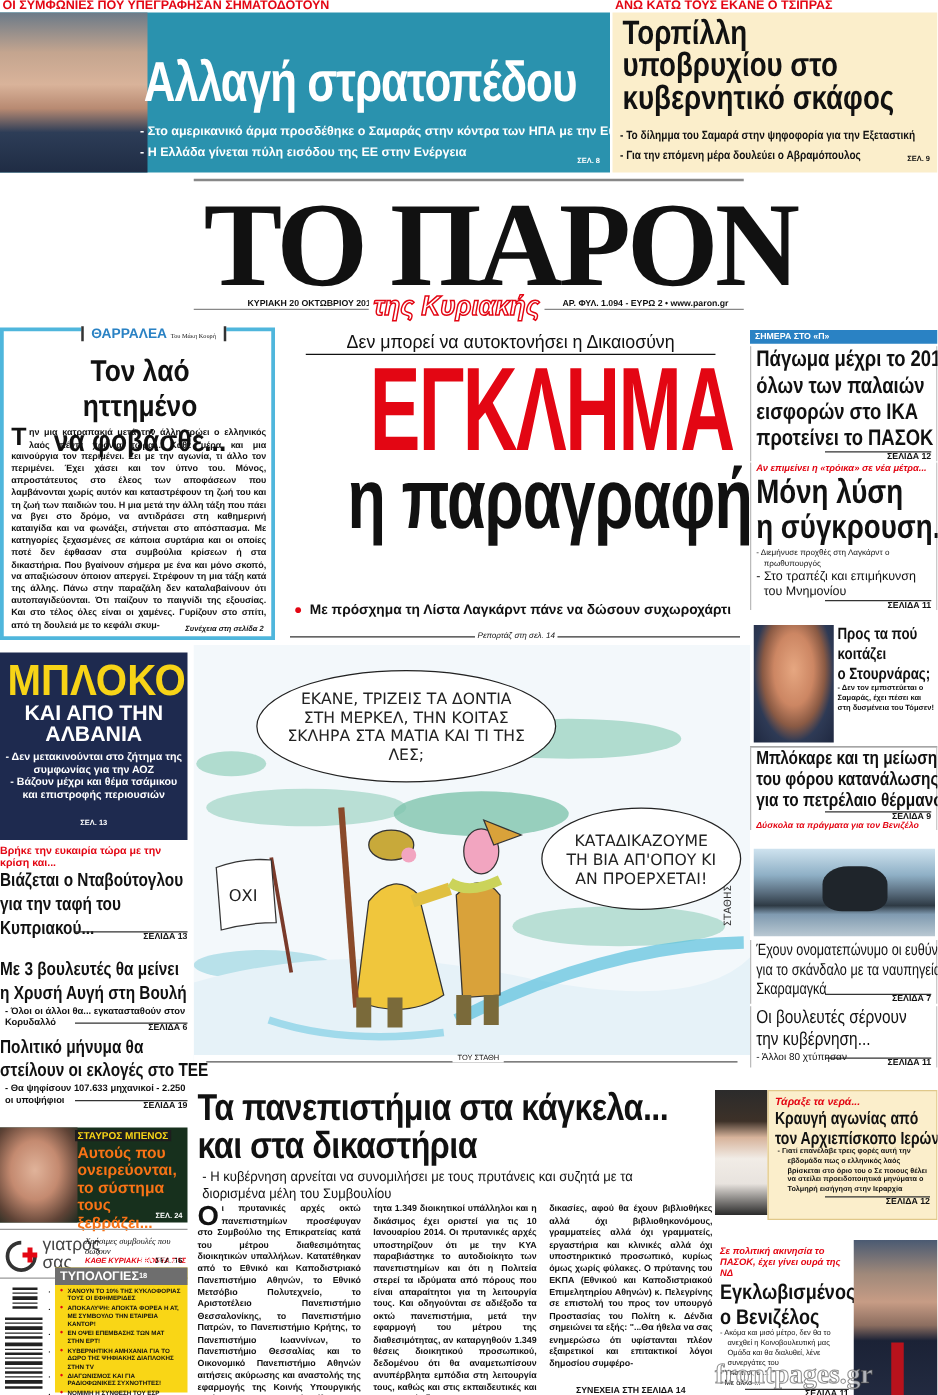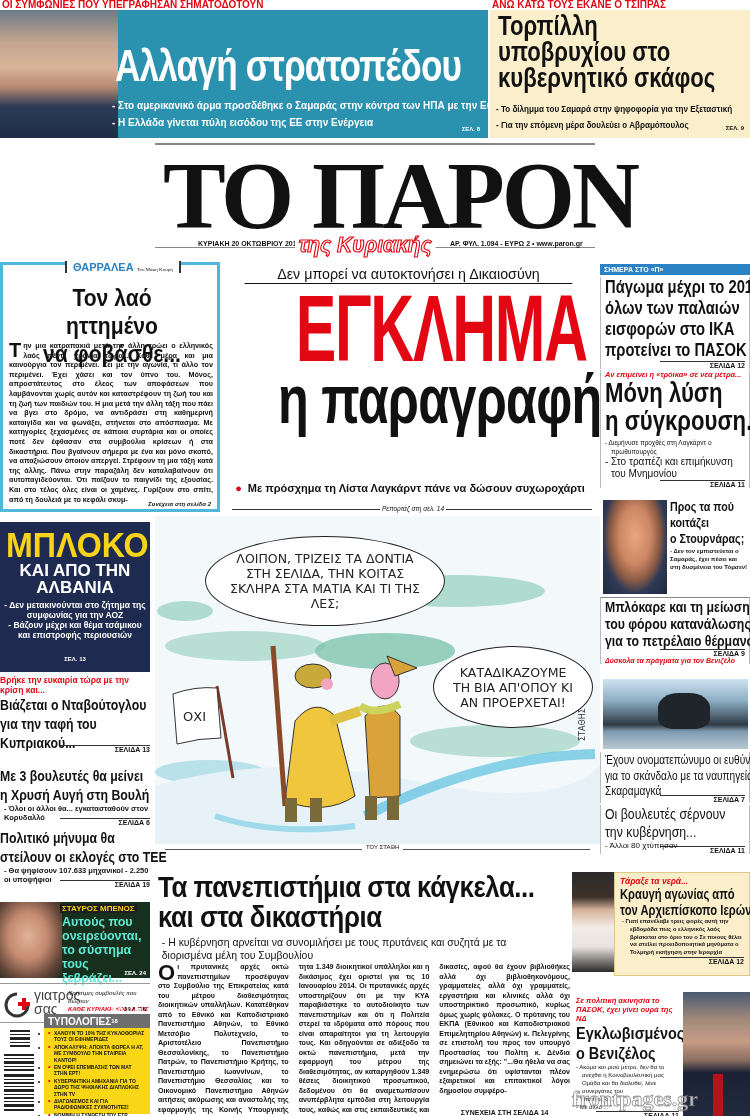--- a/index.html
+++ b/index.html
@@ -43,21 +43,21 @@
   #blokko .h2 { position:absolute; left:0; top:40px; width:150px; font-size:17px; line-height:17px; font-weight:bold; }
   #blokko .sub { position:absolute; left:4px; top:78px; width:142px; font-size:8.5px; line-height:10px; font-weight:bold; }
   #blokko .ref { position:absolute; left:0; top:134px; width:150px; font-size:6px; font-weight:bold; }
   .left-story { position:absolute; left:0; width:150px; }
   .left-story .hl { font-size:15px; line-height:19px; font-weight:bold; transform: scaleX(0.82); transform-origin:left top; white-space:nowrap; }
   .left-story .sub { font-size:7.5px; line-height:9px; font-weight:bold; padding-left:4px; }
   .left-story .page-ref { position:relative; margin-left:60px; margin-top:2px; }
   #benos { left:0; top:902px; width:150px; height:76px; background:#17301d; }
   #benos .photo { position:absolute; left:0; top:0; width:62px; height:76px; background: radial-gradient(ellipse at 45% 45%, #e0b39a 0%, #c48a70 40%, #5f4336 75%, #1d2a20 100%); }
   #benos .tag { position:absolute; left:60px; top:2px; background:#1d1d1d; color:#f7d417; font-size:8px; font-weight:bold; padding:0 2px; }
-  #benos .hl { position:absolute; left:62px; top:13px; width:88px; color:#5eead4; font-size:12.5px; line-height:14px; font-weight:bold; }
+  #benos .hl { position:absolute; left:62px; top:13px; width:88px; color:#f97316; font-size:12.5px; line-height:14px; font-weight:bold; }
   #benos .ref { position:absolute; right:4px; bottom:2px; color:#fff; font-size:6px; font-weight:bold; }
   #giatros { left:0; top:983px; width:150px; height:40px; border-top:1px solid #999; border-bottom:1px solid #999; }
   #giatros .logo-cross { position:absolute; left:4px; top:8px; width:26px; height:26px; }
   #giatros .logo-text { position:absolute; left:34px; top:4px; font-size:14px; line-height:14px; color:#444; }
   #giatros .tagline { position:absolute; left:68px; top:5px; font-size:7px; font-style:italic; font-family:"Liberation Serif", serif; }
   #giatros .every { position:absolute; left:68px; top:22px; font-size:6px; color:#e30613; font-weight:bold; font-style:italic; }
   #giatros .ref { position:absolute; right:4px; top:22px; font-size:6px; font-weight:bold; }
   #barcode { left:2px; top:1028px; width:36px; height:85px; }
   #typologies { left:44px; top:1014px; width:106px; height:100px; background:#f9d616; }
   #typologies .bar { height:14px; background:#6e6e6e; color:#fff; font-size:10px; font-weight:bold; padding:1px 4px; display:flex; justify-content:space-between;align-items:flex-end; }
@@ -200,21 +200,21 @@
     <path d="M210 200 Q 230 180 245 200 L 245 280 L 215 282 Z" fill="#d9a23a" stroke="#333" stroke-width="1"></path>
     <ellipse cx="230" cy="165" rx="14" ry="18" fill="#f2a5c0" stroke="#333" stroke-width="1"></ellipse>
     <path d="M232 140 L 262 152 L 240 160 Z" fill="#d9a23a" stroke="#333" stroke-width="1"></path>
     <path d="M205 190 Q 220 200 245 188" stroke="#cbd35a" stroke-width="8" fill="none"></path>
     <rect x="210" y="280" width="12" height="24" fill="#7a6a3a"></rect>
     <rect x="232" y="280" width="12" height="24" fill="#7a6a3a"></rect>
     <rect x="130" y="282" width="12" height="24" fill="#7a6a3a"></rect>
     <rect x="155" y="282" width="12" height="24" fill="#7a6a3a"></rect>
     <text x="0" y="0" font-family="DejaVu Sans, sans-serif" font-size="8" fill="#333" transform="translate(430,225) rotate(-90)">ΣΤΑΘΗΣ Σ. 2013</text>
   </svg>
-  <div class="bubble" style="left:50px;top:20px;width:240px;height:90px;padding:0 24px">ΛΟΙΠΟΝ, ΤΡΙΖΕΙΣ ΤΑ ΔΟΝΤΙΑ ΣΤΗ ΣΕΛΙΔΑ, ΤΗΝ ΚΟΙΤΑΣ ΣΚΛΗΡΑ ΣΤΑ ΜΑΤΙΑ ΚΑΙ ΤΙ ΤΗΣ ΛΕΣ;</div>
+  <div class="bubble" style="left:50px;top:20px;width:240px;height:90px;padding:0 24px">ΕΚΑΝΕ, ΤΡΙΖΕΙΣ ΤΑ ΔΟΝΤΙΑ ΣΤΗ ΜΕΡΚΕΛ, ΤΗΝ ΚΟΙΤΑΣ ΣΚΛΗΡΑ ΣΤΑ ΜΑΤΙΑ ΚΑΙ ΤΙ ΤΗΣ ΛΕΣ;</div>
   <div class="bubble" style="left:278px;top:130px;width:160px;height:82px;padding:0 18px">ΚΑΤΑΔΙΚΑΖΟΥΜΕ ΤΗ ΒΙΑ ΑΠ'ΟΠΟΥ ΚΙ ΑΝ ΠΡΟΕΡΧΕΤΑΙ!</div>
   <div class="credit">
     <div class="line"></div>
     <div class="t">ΤΟΥ ΣΤΑΘΗ</div>
   </div>
 </div>
 
 <div id="blokko" class="abs">
   <div class="h1">ΜΠΛΟΚΟ</div>
   <div class="h2">ΚΑΙ ΑΠΟ ΤΗΝ ΑΛΒΑΝΙΑ</div>

